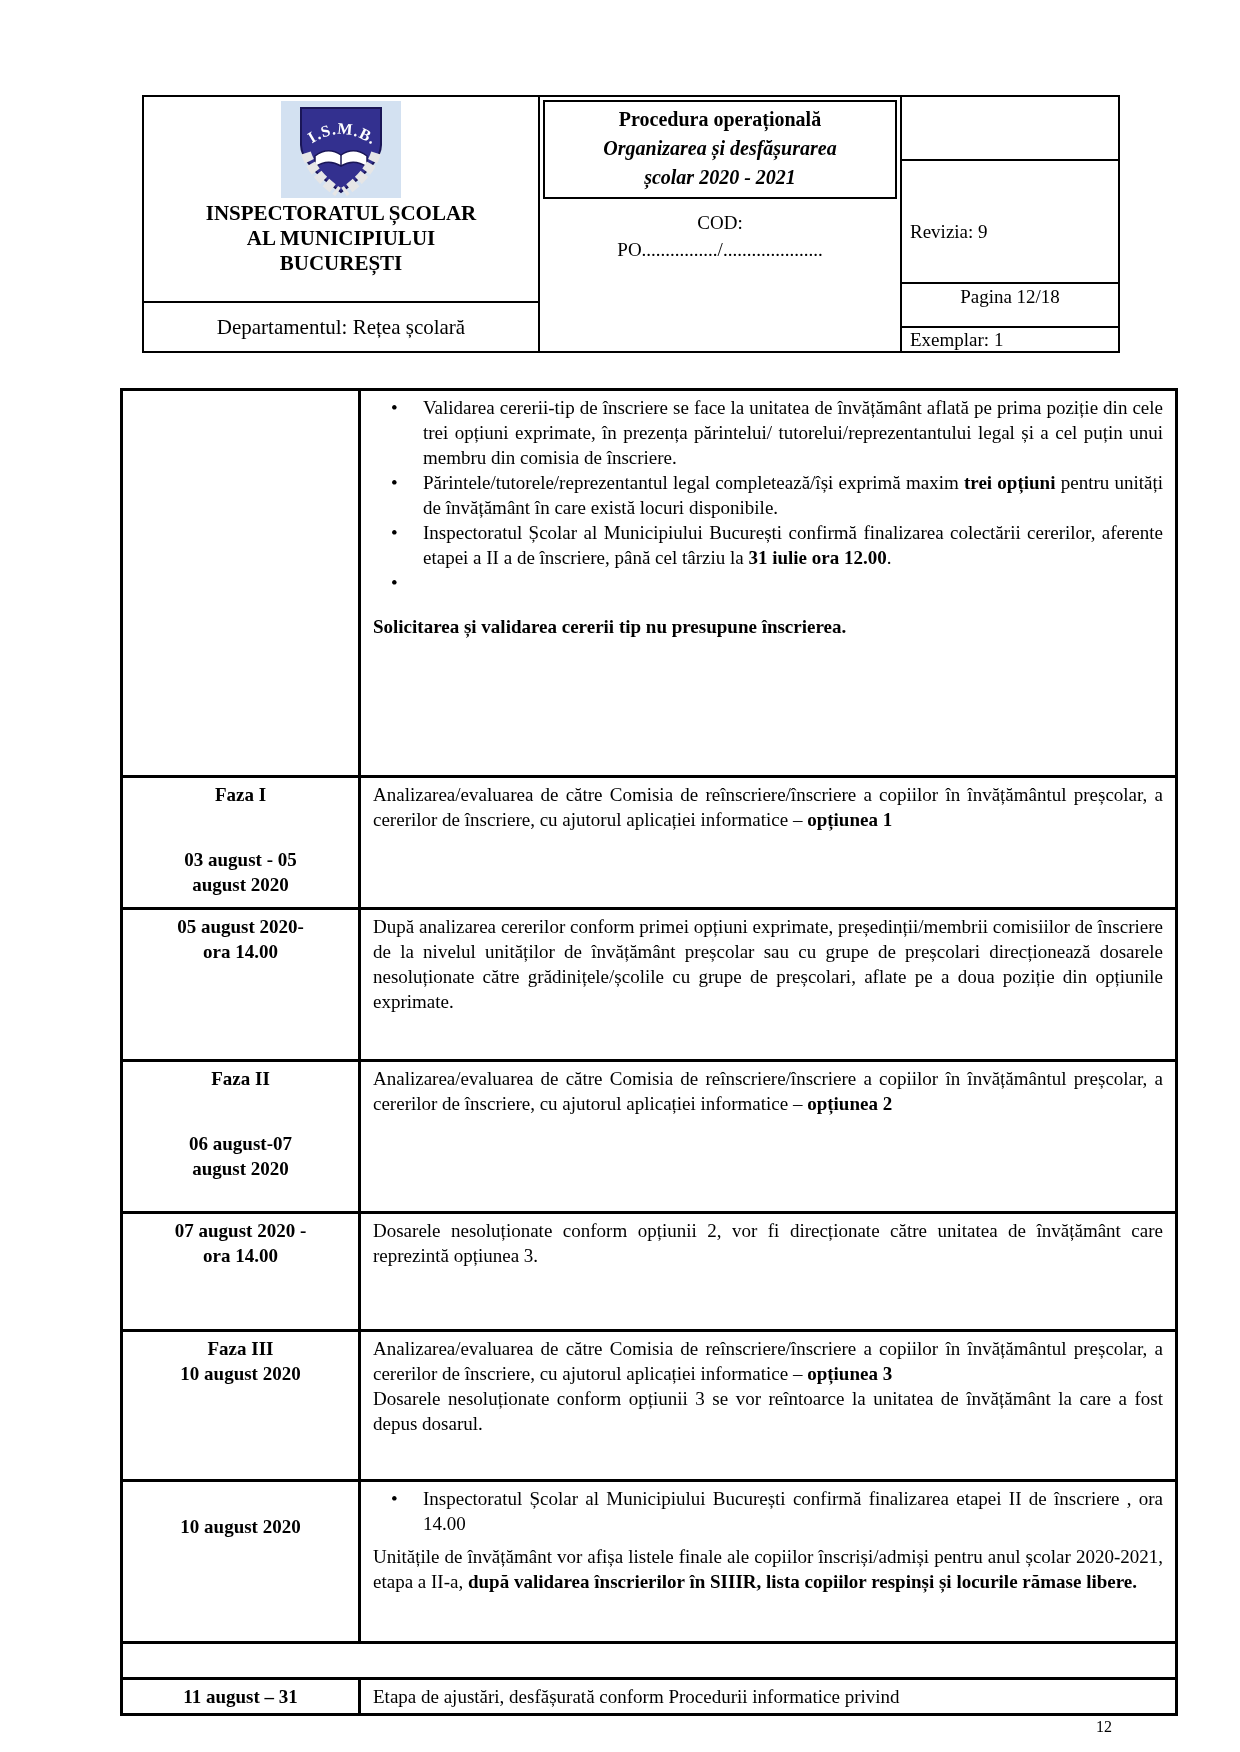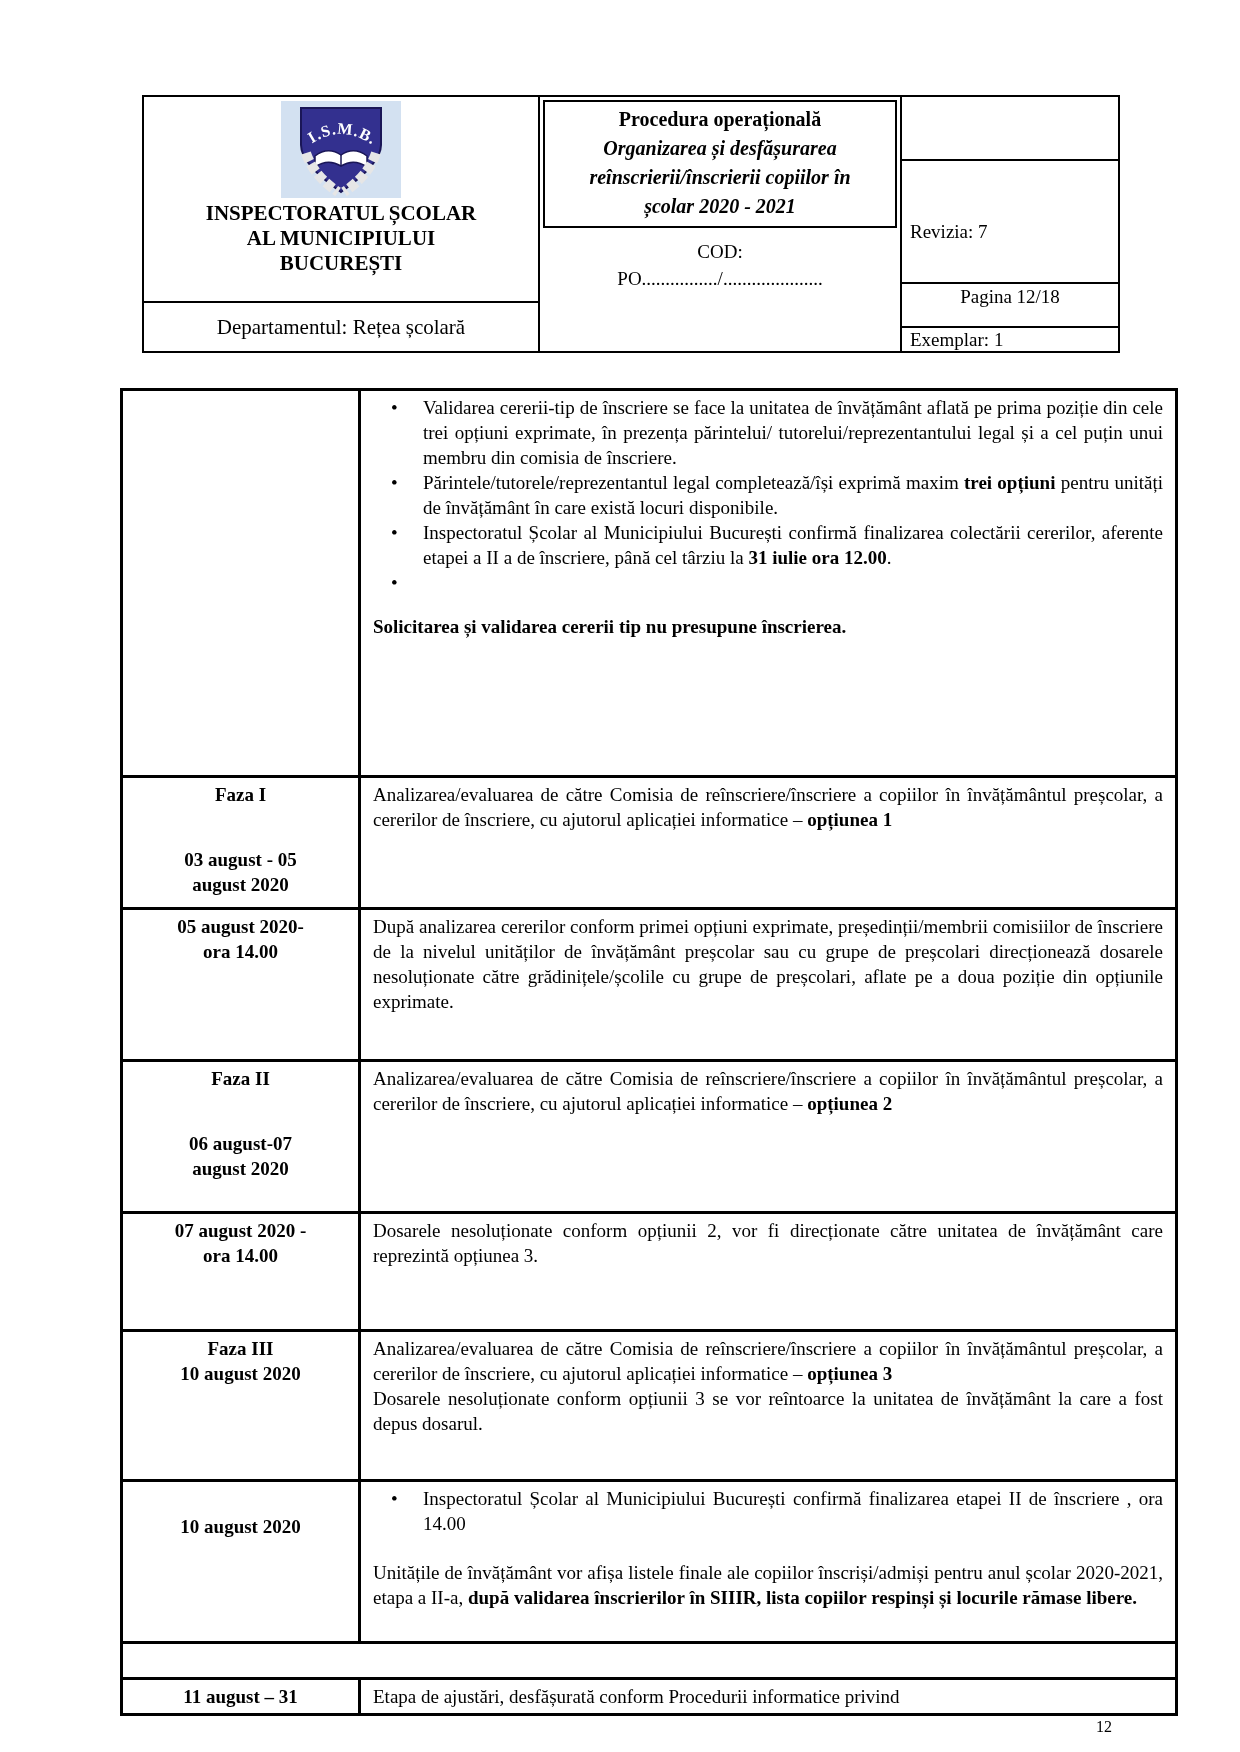--- a/index.html
+++ b/index.html
@@ -36,21 +36,21 @@
     padding:4px 6px;line-height:25px;overflow:hidden;}
   .m-right{flex:1;padding:4px 12px;text-align:justify;line-height:25px;overflow:hidden;}
   .r1{height:384px;} .r2{height:132px;} .r3{height:152px;} .r4{height:152px;}
   .r5{height:118px;} .r6{height:150px;} .r7{height:162px;} .r8{height:36px;} .r9{height:36px;}
   .li{position:relative;padding-left:50px;}
   .li .dot{position:absolute;left:18px;top:0;}
   .note{font-weight:bold;margin-top:44px;text-align:left;}
   .b{font-weight:bold;}
   .phase-gap{margin-bottom:40px;}
   .date-top-margin{margin-top:28px;}
-  .para-gap{margin-top:24px;}
+  .para-gap{margin-top:8px;}
   .etapa-cell{flex:1;text-align:center;font-weight:bold;font-size:20px;line-height:30px;white-space:pre-wrap;}
   .page-number{position:absolute;top:1718px;right:128px;font-size:16px;}
 </style>
 </head>
 <body>
 
 <div class="page">
 
   <div class="header-table">
 
@@ -80,36 +80,35 @@
       </div>
       <div class="h-col1-bottom">
         <span>Departamentul: Rețea școlară</span>
       </div>
     </div>
 
     <div class="h-col2">
       <div class="title-box">
         <div class="proc-title">Procedura operațională</div>
         <div class="proc-sub">Organizarea și desfășurarea</div>
-        <div class="proc-sub">reînscrierii/înscrierii copiilor în</div>
         <div class="proc-sub">școlar 2020 - 2021</div>
       </div>
       <div class="cod-block">
         <div>COD:</div>
         <div>PO................/.....................</div>
       </div>
     </div>
 
     <div class="h-col3">
       <div class="h-meta-1">
         <div>Ediția: I</div>
         
       </div>
       <div class="h-meta-2">
-        <div>Revizia: 7</div>
+        <div>Revizia: 9</div>
         
       </div>
       <div class="h-meta-3">
         <span>Pagina 12/18</span>
       </div>
       <div class="h-meta-4">
         <span>Exemplar: 1</span>
       </div>
     </div>
   </div>

